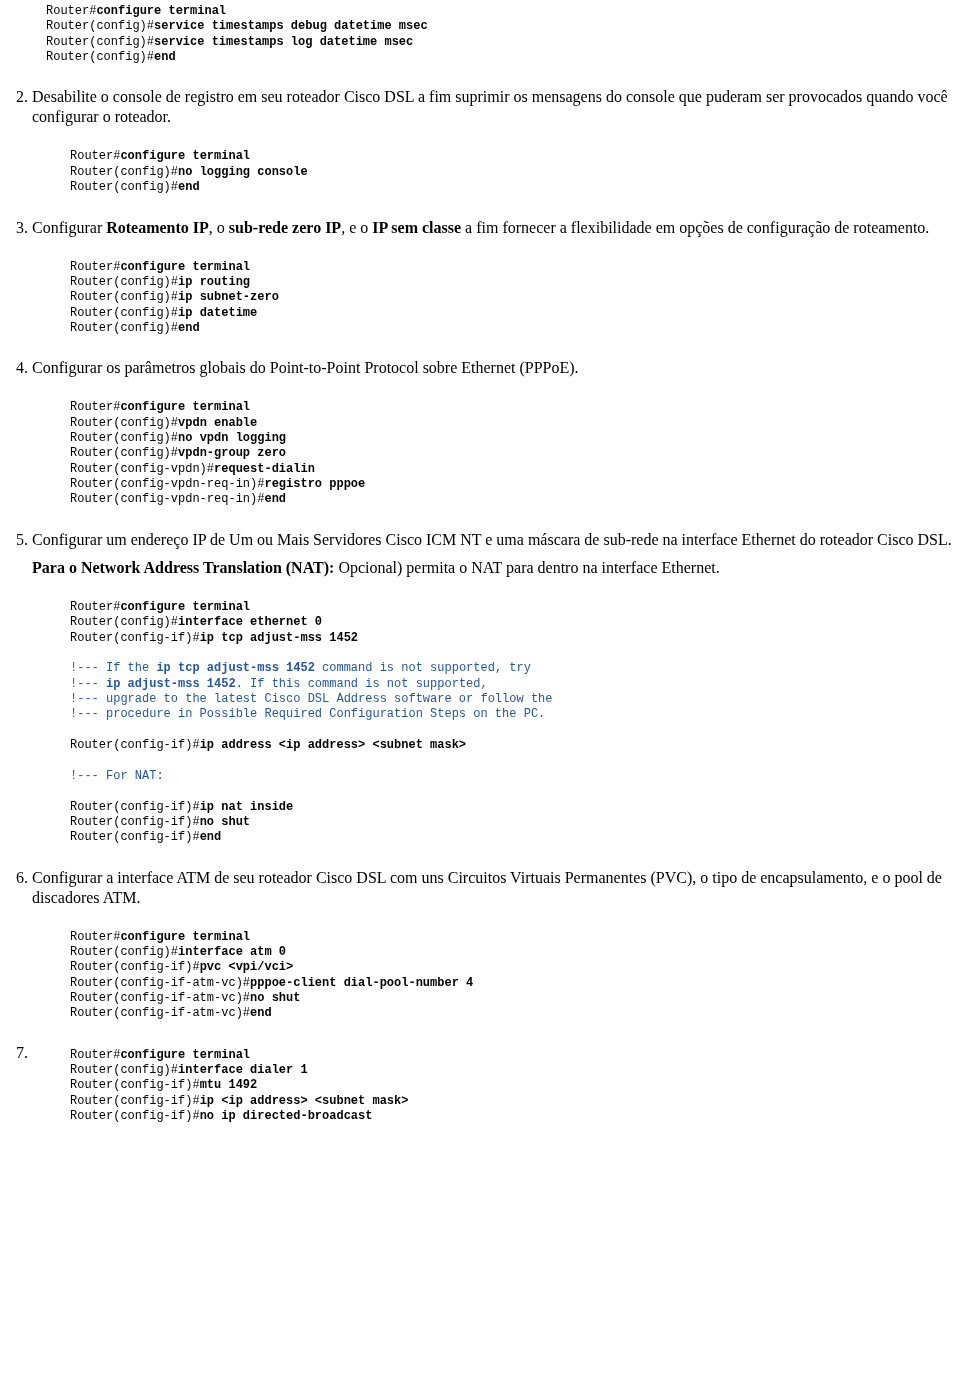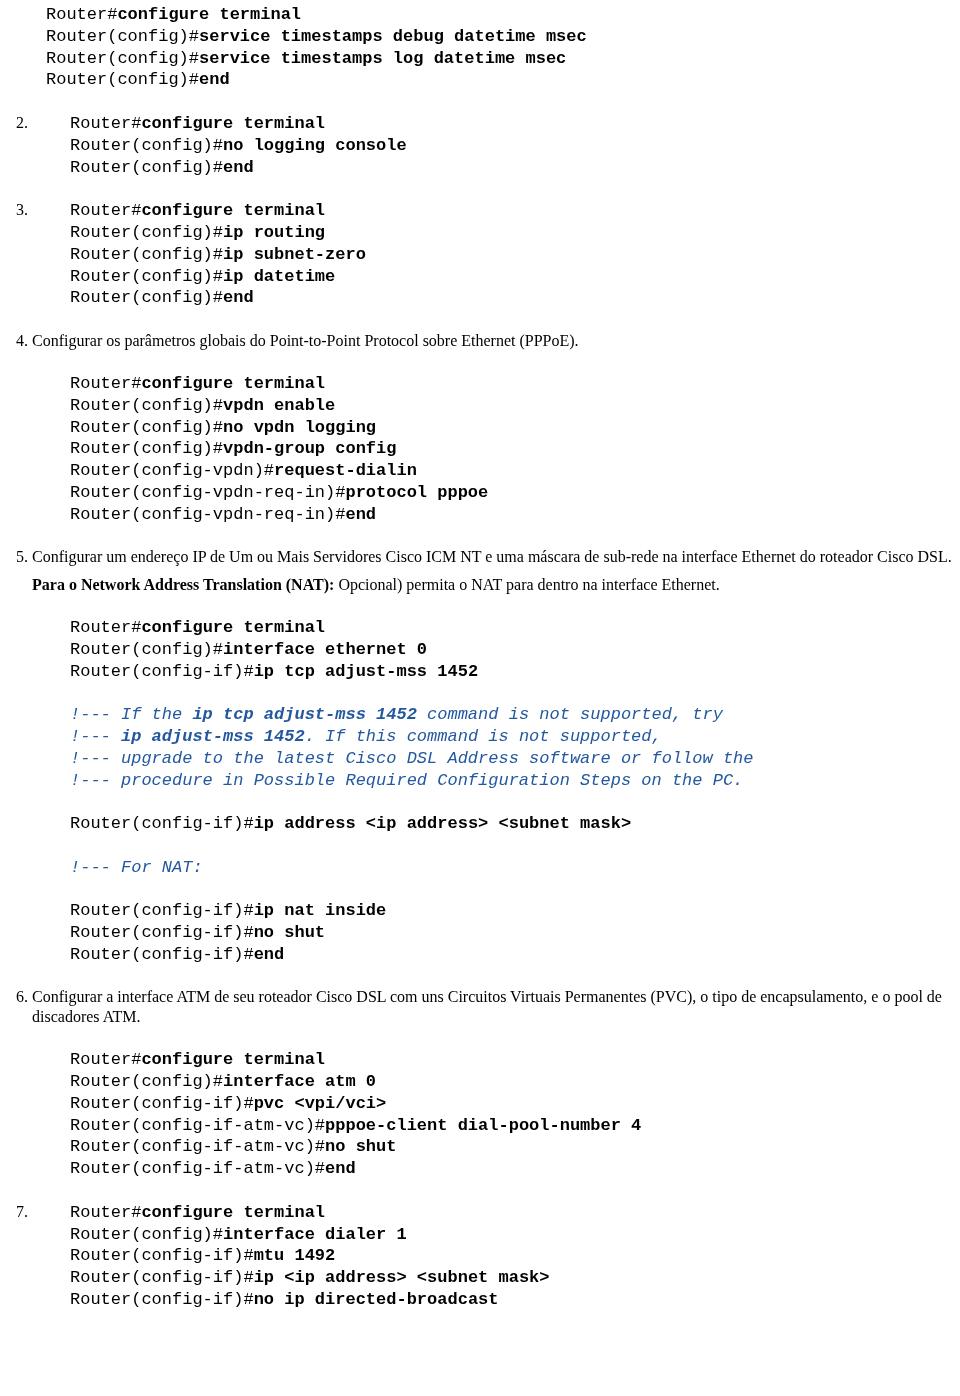--- a/index.html
+++ b/index.html
@@ -18,61 +18,63 @@
   }
   ol.main > li {
     margin-bottom: 6px;
   }
   .para {
     margin: 4px 0 8px 0;
     line-height: 1.25;
   }
   pre.codeblock {
     font-family: "Courier New", Courier, monospace;
-    font-size: 17px;
+    font-size: 12px;
     white-space: pre;
     margin: 22px 0 22px 38px;
     line-height: 1.28;
   }
   .bold { font-weight: bold; }
-  .comment { color: #2358a0; font-style: italic; }
+  .comment { color: #2358a0; }
   .cbold { font-weight: bold; }
 </style>
 </head>
 <body>
 
 <pre class="codeblock" style="margin-top:0"><span>Router#</span><span class="bold">configure terminal</span>
 <span>Router(config)#</span><span class="bold">service timestamps debug datetime msec</span>
 <span>Router(config)#</span><span class="bold">service timestamps log datetime msec</span>
 <span>Router(config)#</span><span class="bold">end</span></pre>
 
 <ol class="main" start="2">
 
 <li>
+  <p class="para">Desabilite o console de registro em seu roteador Cisco DSL a fim suprimir os mensagens do console que puderam ser provocados quando você configurar o roteador.</p>
 <pre class="codeblock"><span>Router#</span><span class="bold">configure terminal</span>
 <span>Router(config)#</span><span class="bold">no logging console</span>
 <span>Router(config)#</span><span class="bold">end</span></pre>
 </li>
 
 <li>
+  <p class="para"><span>Configurar </span><span class="bold">Roteamento IP</span><span>, o </span><span class="bold">sub-rede zero IP</span><span>, e o </span><span class="bold">IP sem classe</span><span> a fim fornecer a flexibilidade em opções de configuração de roteamento.</span></p>
 <pre class="codeblock"><span>Router#</span><span class="bold">configure terminal</span>
 <span>Router(config)#</span><span class="bold">ip routing</span>
 <span>Router(config)#</span><span class="bold">ip subnet-zero</span>
 <span>Router(config)#</span><span class="bold">ip datetime</span>
 <span>Router(config)#</span><span class="bold">end</span></pre>
 </li>
 
 <li>
   <p class="para">Configurar os parâmetros globais do Point-to-Point Protocol sobre Ethernet (PPPoE).</p>
 <pre class="codeblock"><span>Router#</span><span class="bold">configure terminal</span>
 <span>Router(config)#</span><span class="bold">vpdn enable</span>
 <span>Router(config)#</span><span class="bold">no vpdn logging</span>
-<span>Router(config)#</span><span class="bold">vpdn-group config</span>
+<span>Router(config)#</span><span class="bold">vpdn-group zero</span>
 <span>Router(config-vpdn)#</span><span class="bold">request-dialin</span>
-<span>Router(config-vpdn-req-in)#</span><span class="bold">protocol pppoe</span>
+<span>Router(config-vpdn-req-in)#</span><span class="bold">registro pppoe</span>
 <span>Router(config-vpdn-req-in)#</span><span class="bold">end</span></pre>
 </li>
 
 <li>
   <p class="para">Configurar um endereço IP de Um ou Mais Servidores Cisco ICM NT e uma máscara de sub-rede na interface Ethernet do roteador Cisco DSL.</p>
   <p class="para"><span class="bold">Para o Network Address Translation (NAT):</span><span> Opcional) permita o NAT para dentro na interface Ethernet.</span></p>
 <pre class="codeblock"><span>Router#</span><span class="bold">configure terminal</span>
 <span>Router(config)#</span><span class="bold">interface ethernet 0</span>
 <span>Router(config-if)#</span><span class="bold">ip tcp adjust-mss 1452</span>
 

